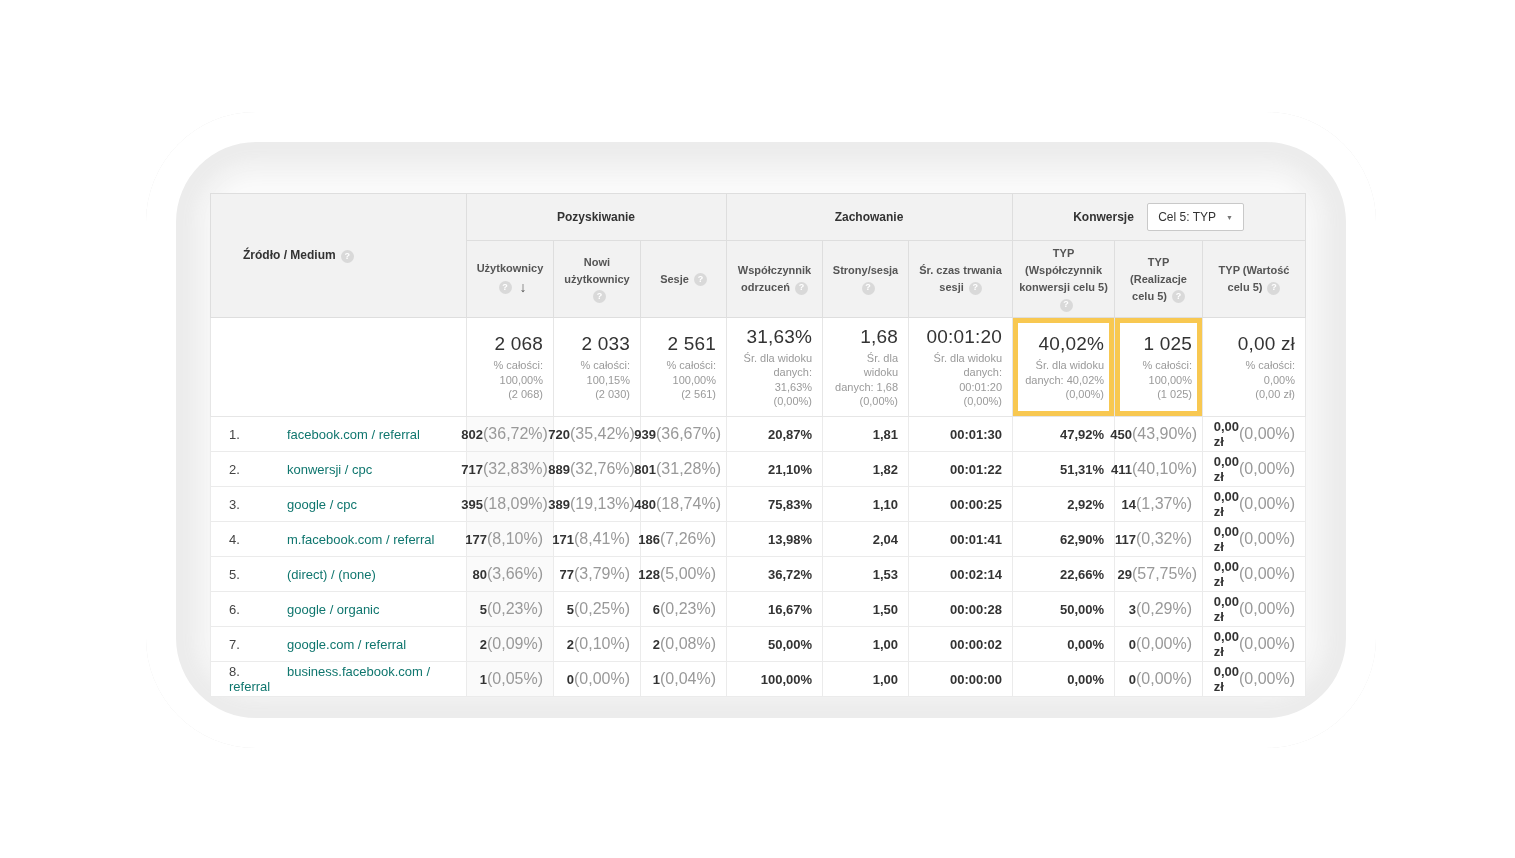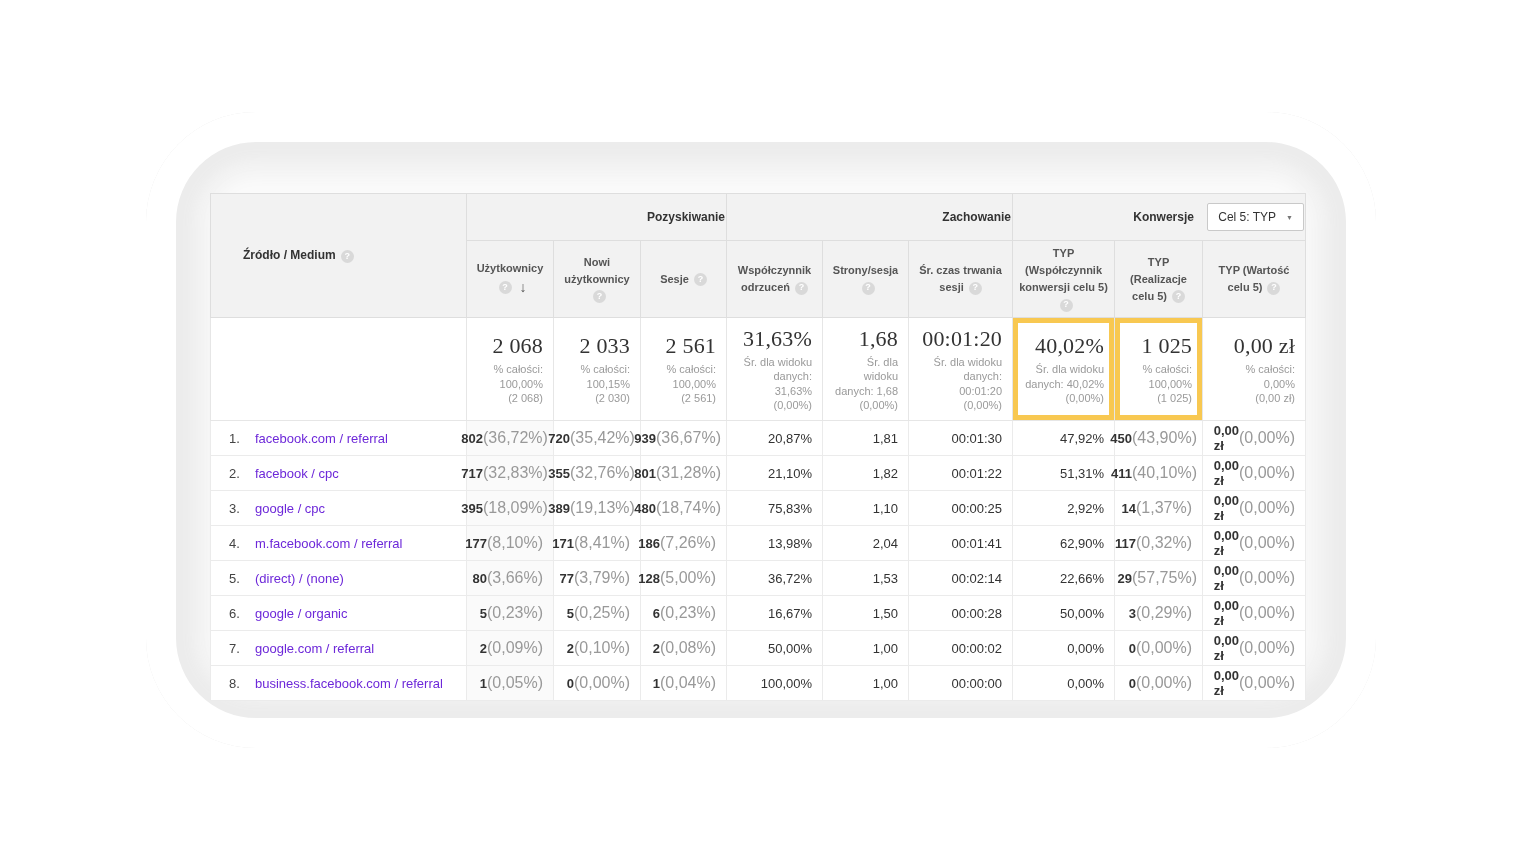--- a/index.html
+++ b/index.html
@@ -18,54 +18,54 @@
       inset 0 0 12px 66px #f4f4f4,
       inset 0 0 10px 84px #fafafa,
       inset 0 0 0 150px #ffffff;
   }
   .table-wrap{position:absolute;left:210px;top:193px;width:1095px;}
   table{border-collapse:collapse;table-layout:fixed;width:1095px;background:#fff;}
   th,td{box-sizing:border-box;}
 
   
   thead th{background:#f2f2f2;border:1px solid #dedede;color:#333;}
-  .group-th{height:47px;text-align:right;vertical-align:middle;padding-left:0;
+  .group-th{height:47px;text-align:center;vertical-align:middle;padding-left:0;
     font-size:12px;font-weight:bold;}
   .dim-th{vertical-align:middle;text-align:left;padding-left:32px;font-size:12px;font-weight:bold;}
   .col-th{height:70px;text-align:center;vertical-align:middle;padding:4px 5px;
     font-size:11px;font-weight:bold;color:#555;line-height:1.55;}
   .help-icon{display:inline-flex;width:13px;height:13px;border-radius:50%;
     background:#d9d9d9;color:#fff;font-size:9px;font-weight:bold;
     align-items:center;justify-content:center;margin-left:5px;vertical-align:middle;}
   .sort-icon{font-size:14px;color:#555;margin-left:8px;font-weight:normal;vertical-align:middle;}
   .dropdown{display:inline-flex;align-items:center;margin-left:10px;padding:6px 10px;
     background:#fff;border:1px solid #c9c9c9;border-radius:2px;
     font-weight:normal;font-size:12px;color:#333;cursor:pointer;}
   .dd-arrow{font-size:7px;color:#777;margin-left:10px;}
 
   
   .summary-row td{height:78px;vertical-align:middle;text-align:right;
     padding:8px 10px;border:1px solid #e6e6e6;border-top:1px solid #d2d2d2;background:#fff;}
   .sum-empty{background:#fff;}
-  .sum-value{display:block;font-size:22px;color:#333;letter-spacing:.2px;font-family:Liberation Serif, serif;}
+  .sum-value{display:block;font-size:19px;color:#333;letter-spacing:.2px;}
   .sum-sub{display:block;font-size:11px;color:#9a9a9a;white-space:pre-line;line-height:1.3;margin-top:3px;}
   .hl{box-shadow:inset 0 0 0 5px #F8C851;}
 
   
   tbody tr[data-name="table-row"] td{height:35px;border:1px solid #ebebeb;
     font-size:13px;color:#333;background:#fff;vertical-align:middle;}
   tbody tr[data-name="table-row"] td.sorted{background:#fafafa;}
   .rowlabel{text-align:left;padding-left:18px;}
   .num{display:inline-block;width:26px;color:#444;}
-  .rowlabel a{color:#6d28d9;text-decoration:none;}
+  .rowlabel a{color:#0f766e;text-decoration:none;margin-left:32px;}
   .metric{padding:0 10px 0 4px;}
   .cellflex{display:flex;justify-content:flex-end;align-items:center;}
   .v{font-weight:bold;margin-left:31px;}
   .p{color:#999;width:60px;text-align:right;font-size:16px;}
-  .sv{font-weight:normal;}
+  .sv{font-weight:bold;}
 </style>
 </head>
 <body>
 
 <div class="blob" data-name="card-glow"></div>
 
 <div class="table-wrap" data-name="analytics-table">
   <table data-name="source-medium-table">
     <colgroup>
       <col style="width:256px">
@@ -232,30 +232,30 @@
             </span>
           </td>
           <td class="metric" data-name="metric-cell">
             <span class="cellflex">
               <span class="v" data-name="metric-value">0,00 zł</span>
               <span class="p" data-name="metric-percent">(0,00%)</span>
             </span>
           </td>
         </tr>
         <tr data-name="table-row">
-          <td class="rowlabel" data-name="source-cell"><span class="num" data-name="row-number">2.</span><a data-name="source-link">facebook / cpc</a></td>
+          <td class="rowlabel" data-name="source-cell"><span class="num" data-name="row-number">2.</span><a data-name="source-link">konwersji / cpc</a></td>
           <td class="metric sorted" data-name="metric-cell">
             <span class="cellflex">
               <span class="v" data-name="metric-value">717</span>
               <span class="p" data-name="metric-percent">(32,83%)</span>
             </span>
           </td>
           <td class="metric" data-name="metric-cell">
             <span class="cellflex">
-              <span class="v" data-name="metric-value">355</span>
+              <span class="v" data-name="metric-value">889</span>
               <span class="p" data-name="metric-percent">(32,76%)</span>
             </span>
           </td>
           <td class="metric" data-name="metric-cell">
             <span class="cellflex">
               <span class="v" data-name="metric-value">801</span>
               <span class="p" data-name="metric-percent">(31,28%)</span>
             </span>
           </td>
           <td class="metric" data-name="metric-cell">

